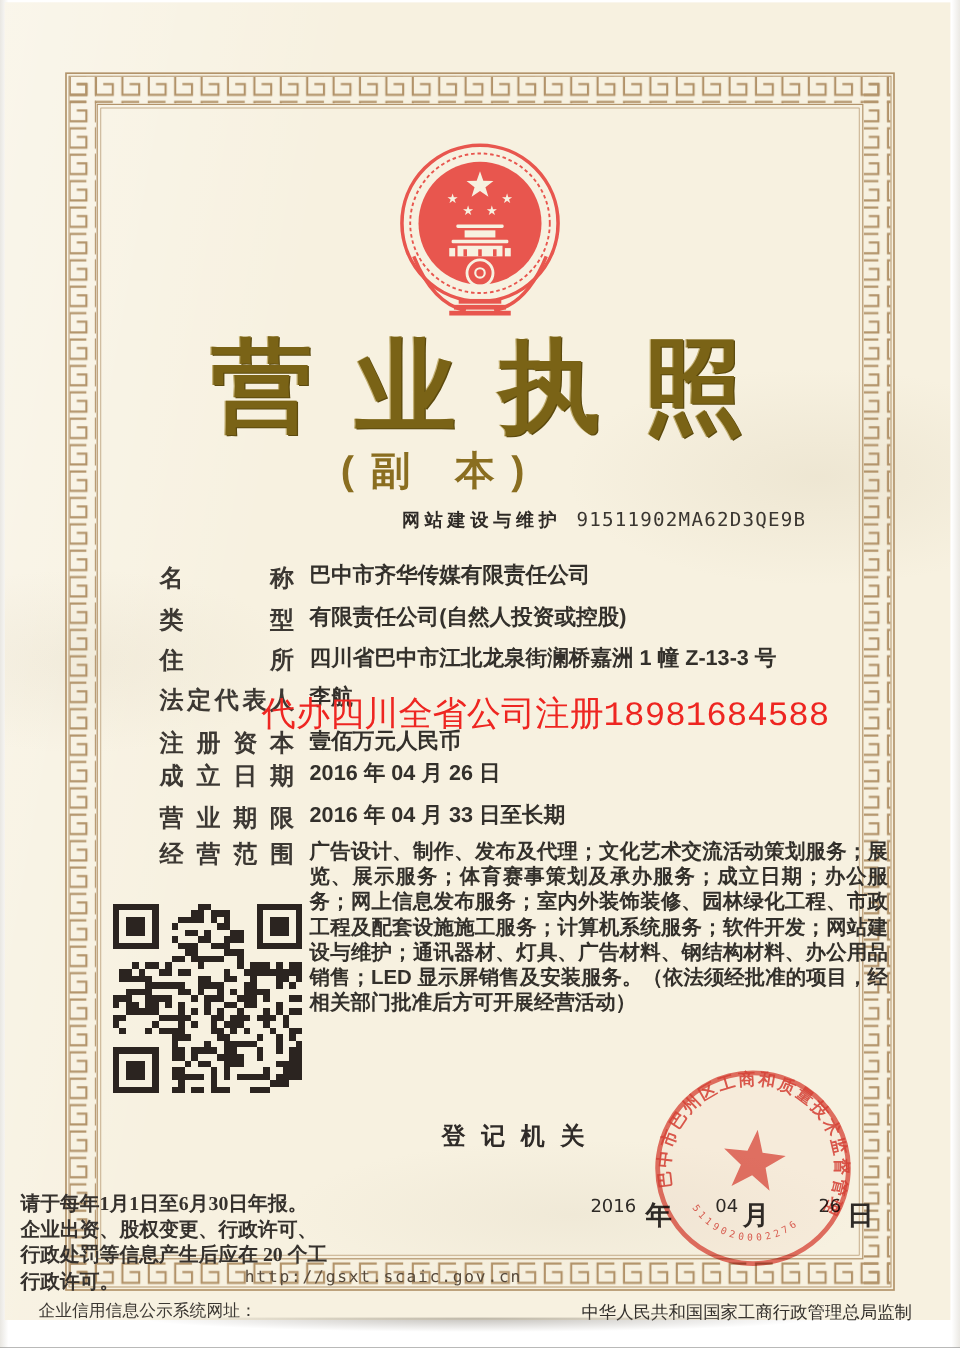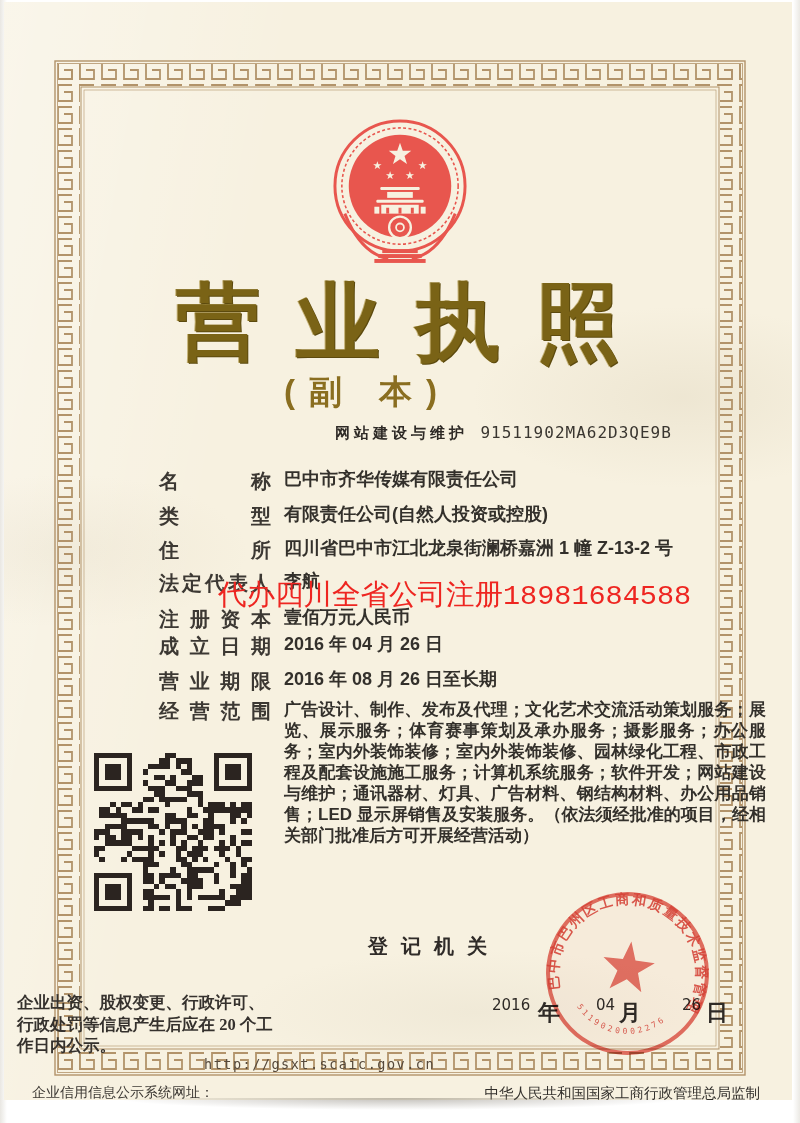--- a/index.html
+++ b/index.html
@@ -20,21 +20,21 @@
   .title{position:absolute;left:140px;top:266px;width:480px;
     font-size:84px;font-weight:bold;letter-spacing:36px;padding-left:36px;box-sizing:border-box;
     color:#7a6316;text-shadow:1px 1px 0 #5c4a0e, -1px 0 0 rgba(160,132,40,.6);
     font-family:"Liberation Sans","DejaVu Sans",sans-serif;white-space:nowrap;}
   .subtitle{position:absolute;left:130px;top:370px;width:475px;text-align:center;
     font-size:33px;letter-spacing:14px;color:#8a6e20;font-weight:bold;}
   .credit-line{position:absolute;left:335px;top:423px;white-space:nowrap;}
   .credit-label{font-size:15px;font-weight:bold;letter-spacing:4px;color:#2e2a26;}
   .credit-code{font-size:16px;font-family:"DejaVu Sans Mono","Liberation Mono",monospace;
     color:#3a3630;padding-left:8px;letter-spacing:1px;}
-  .row{position:absolute;left:133px;width:615px;height:30px;margin-left:26px;}
+  .row{position:absolute;left:133px;width:615px;height:30px;}
   .flabel{display:inline-block;width:112px;font-size:20px;font-weight:bold;color:#3c3833;
     text-align:justify;text-align-last:justify;font-family:"Liberation Serif","DejaVu Serif",serif;}
   .fvalue{position:absolute;left:125px;top:1px;width:482px;font-size:18px;font-weight:bold;
     color:#33302b;line-height:21px;}
   .scope{text-align:justify;font-size:17px;}
   .qr{position:absolute;left:94px;top:753px;width:158px;height:158px;}
   .qr svg{width:100%;height:100%;shape-rendering:crispEdges;fill:#2b2420;}
   .reg-label{position:absolute;left:368px;top:933px;font-size:20px;font-weight:bold;
     letter-spacing:13px;color:#2f2b28;font-family:"Liberation Serif","DejaVu Serif",serif;white-space:nowrap;}
   .datebar{position:absolute;left:492px;top:994px;width:250px;height:32px;}
@@ -123,41 +123,41 @@
   <div class="row" style="top:468px">
     <span class="flabel">名称</span>
     <span class="fvalue">巴中市齐华传媒有限责任公司</span>
   </div>
   <div class="row" style="top:503px">
     <span class="flabel">类型</span>
     <span class="fvalue">有限责任公司(自然人投资或控股)</span>
   </div>
   <div class="row" style="top:537px">
     <span class="flabel">住所</span>
-    <span class="fvalue">四川省巴中市江北龙泉街澜桥嘉洲 1 幢 Z-13-2 号</span>
+    <span class="fvalue">四川省巴中市江北龙泉街澜桥嘉洲 1 幢 Z-13-3 号</span>
   </div>
   <div class="row" style="top:570px">
     <span class="flabel">法定代表人</span>
     <span class="fvalue">李航</span>
   </div>
   <div class="row" style="top:606px">
     <span class="flabel">注册资本</span>
     <span class="fvalue">壹佰万元人民币</span>
   </div>
   <div class="row" style="top:633px">
     <span class="flabel">成立日期</span>
     <span class="fvalue">2016 年 04 月 26 日</span>
   </div>
   <div class="row" style="top:668px">
     <span class="flabel">营业期限</span>
-    <span class="fvalue">2016 年 08 月 26 日至长期</span>
+    <span class="fvalue">2016 年 04 月 33 日至长期</span>
   </div>
   <div class="row" style="top:698px">
     <span class="flabel">经营范围</span>
-    <span class="fvalue scope">广告设计、制作、发布及代理；文化艺术交流活动策划服务；展览、展示服务；体育赛事策划及承办服务；摄影服务；办公服务；室内外装饰装修；室内外装饰装修、园林绿化工程、市政工程及配套设施施工服务；计算机系统服务；软件开发；网站建设与维护；通讯器材、灯具、广告材料、钢结构材料、办公用品销售；LED 显示屏销售及安装服务。（依法须经批准的项目，经相关部门批准后方可开展经营活动）</span>
+    <span class="fvalue scope">广告设计、制作、发布及代理；文化艺术交流活动策划服务；展览、展示服务；体育赛事策划及承办服务；成立日期；办公服务；网上信息发布服务；室内外装饰装修、园林绿化工程、市政工程及配套设施施工服务；计算机系统服务；软件开发；网站建设与维护；通讯器材、灯具、广告材料、钢结构材料、办公用品销售；LED 显示屏销售及安装服务。（依法须经批准的项目，经相关部门批准后方可开展经营活动）</span>
   </div>
 
   <div class="qr">
     <svg id="qr-svg" viewBox="0 0 29 29">
         <rect x="13" y="0" width="1" height="1"></rect>
         <rect x="14" y="0" width="1" height="1"></rect>
         <rect x="12" y="1" width="1" height="1"></rect>
         <rect x="13" y="1" width="1" height="1"></rect>
         <rect x="15" y="1" width="1" height="1"></rect>
         <rect x="16" y="1" width="1" height="1"></rect>
@@ -474,23 +474,24 @@
       <text font-size="14" fill="rgba(220,70,62,0.88)" letter-spacing="2" font-family="Liberation Serif, DejaVu Serif, serif" font-weight="bold">
         <textPath href="#sealArc">巴中市巴州区工商和质量技术监督管理局</textPath>
       </text>
       <text font-size="8" fill="rgba(220,70,62,0.85)" letter-spacing="3" font-family="DejaVu Sans Mono, monospace">
         <textPath href="#sealCode">5119020002276</textPath>
       </text>
     </svg>
   </div>
 
   <div class="notice">
+    <div>请于每年1月1日至6月30日年报。</div>
     <div>企业出资、股权变更、行政许可、</div>
     <div>行政处罚等信息产生后应在 20 个工</div>
-    <div>作日内公示。</div>
+    <div>行政许可。</div>
   </div>
 
   <div class="border-url">http://gsxt.scaic.gov.cn</div>
 
   <div class="footer-left">企业信用信息公示系统网址：</div>
   <div class="footer-right">中华人民共和国国家工商行政管理总局监制</div>
 
   <div class="paper-shadow"></div>
 </div>
 

